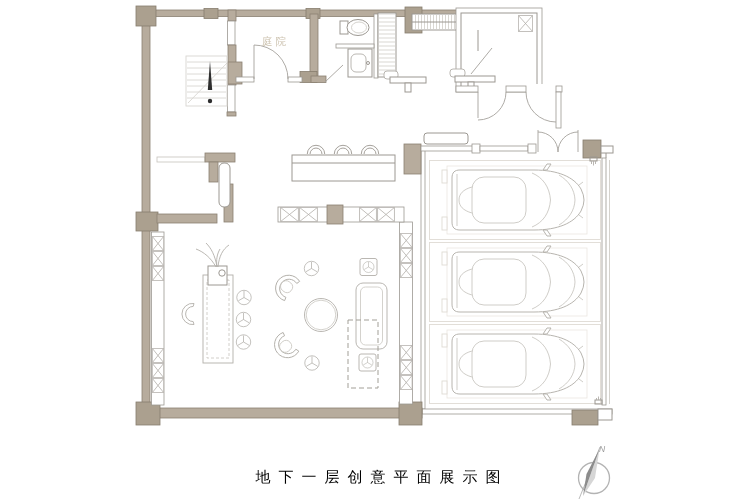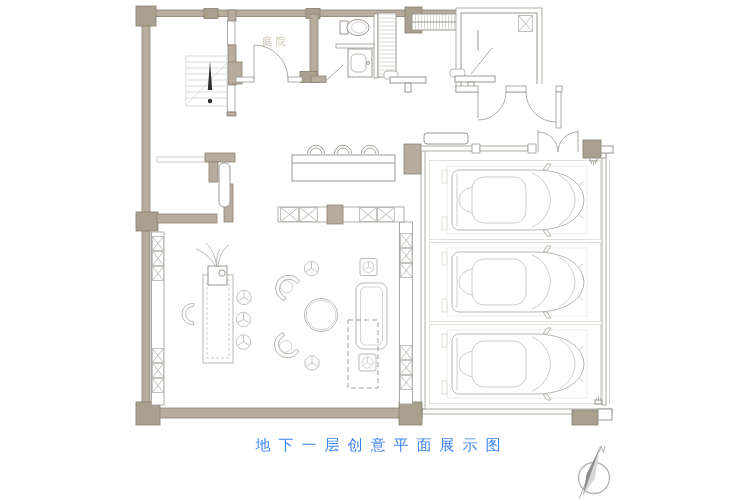--- a/index.html
+++ b/index.html
@@ -1,19 +1,19 @@
 <!DOCTYPE html>
 <html><head>
 <meta charset="utf-8">
 <style>
   html,body{margin:0;padding:0;background:#fff;}
   .canvas{position:relative;width:750px;height:500px;background:#ffffff;overflow:hidden;
           font-family:"Liberation Sans",sans-serif;}
-  .plan-title{position:absolute;left:142px;top:436px;width:480px;text-align:center;
-              font-size:15px;letter-spacing:8px;color:#3b82f6;}
+  .plan-title{position:absolute;left:142px;top:468px;width:480px;text-align:center;
+              font-size:15px;letter-spacing:8px;color:#000000;}
   
   .w  {fill:#b7ac9d;stroke:#8b8172;stroke-width:.8;}
   .wd {fill:#aba08f;stroke:#877d6e;stroke-width:.8;}
   .tw {fill:#ffffff;stroke:#9c9892;stroke-width:.8;}
   .tw2{fill:#ffffff;stroke:#c5c2bc;stroke-width:.8;}
   .f1 {fill:#ffffff;stroke:#9c9892;stroke-width:1;}
   .f2 {fill:none;stroke:#9c9892;stroke-width:1;}
   .l1 {fill:#ffffff;stroke:#b2afa9;stroke-width:.9;}
   .l2 {fill:none;stroke:#b2afa9;stroke-width:.9;}
   .l3 {fill:none;stroke:#c9c6c0;stroke-width:.8;}

